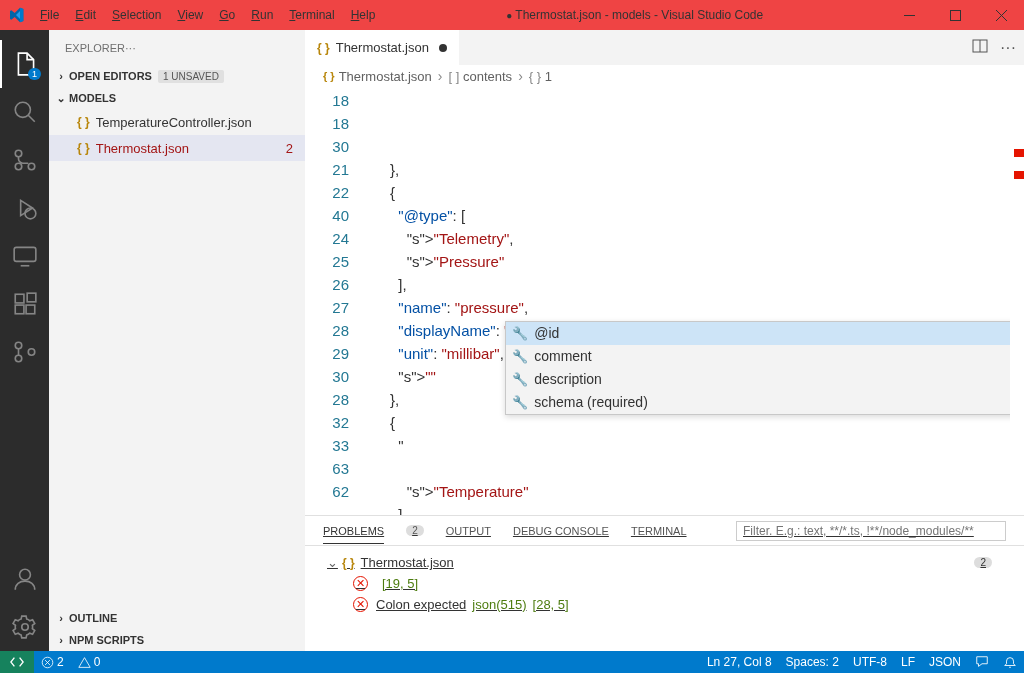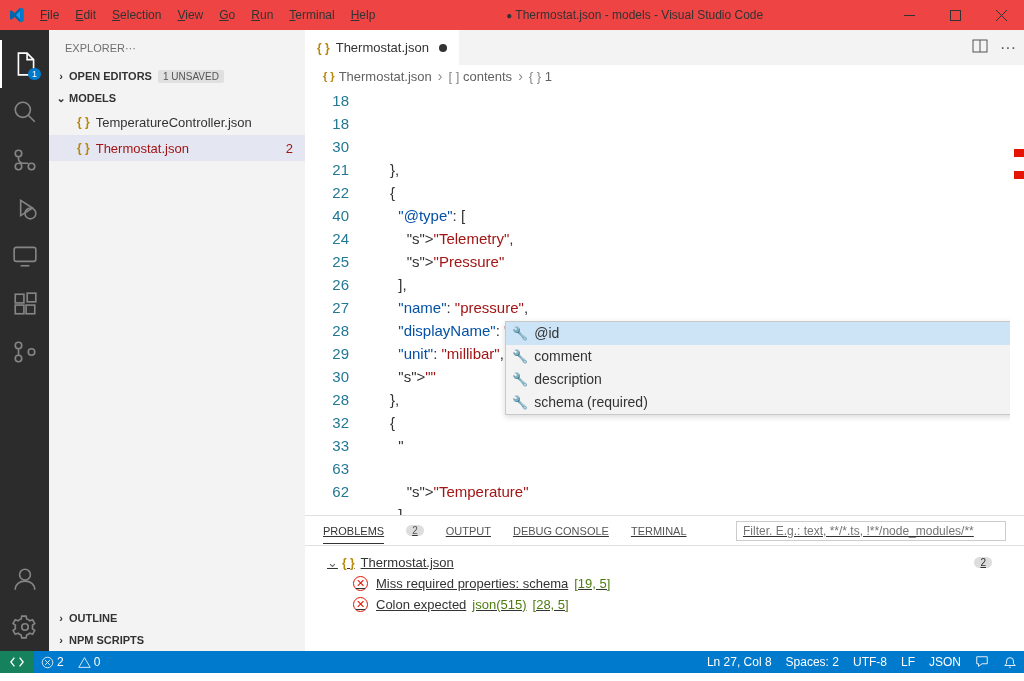--- a/index.html
+++ b/index.html
@@ -302,21 +302,20 @@
       </div>
       <div class="problems-list">
         <div class="file">
           <span class="chev">⌄</span>
           <span class="jicon">{ }</span>
           <span>Thermostat.json</span>
           <span class="count">2</span>
         </div>
         <div class="err">
           <span class="eicon">✕</span>
-          <span>Miss required properties: schema</span>
             <span class="loc">[19, 5]</span>
         </div>
         <div class="err">
           <span class="eicon">✕</span>
           <span>Colon expected</span>
             <span class="loc">json(515)</span>
             <span class="loc">[28, 5]</span>
         </div>
       </div>
     </div>

